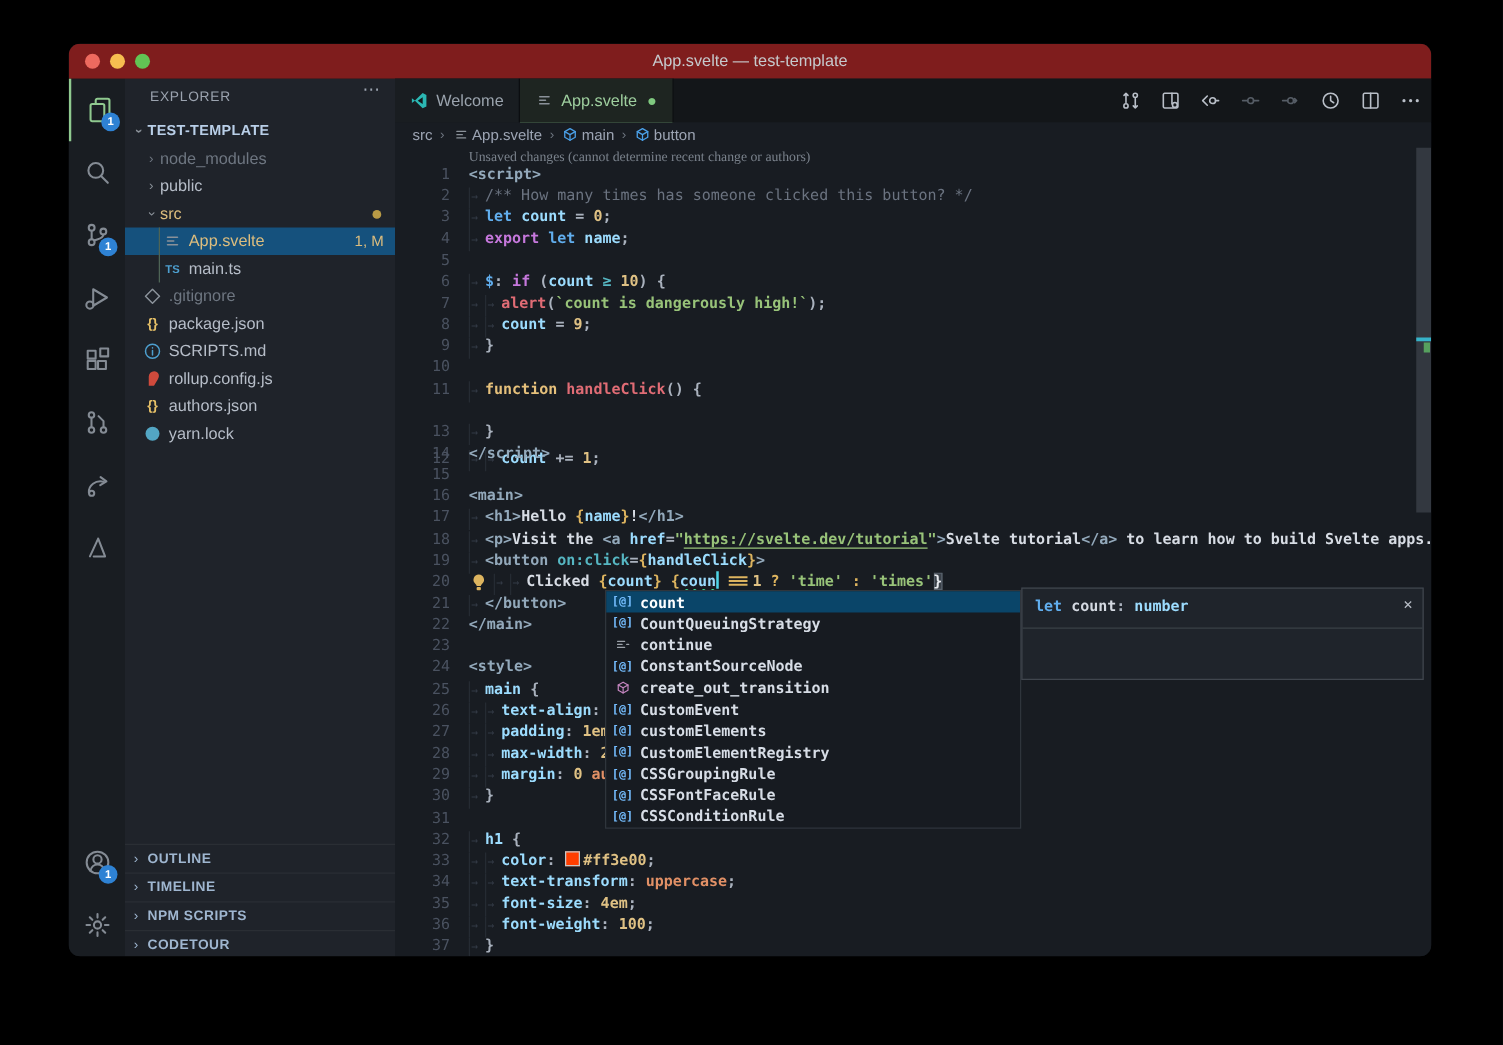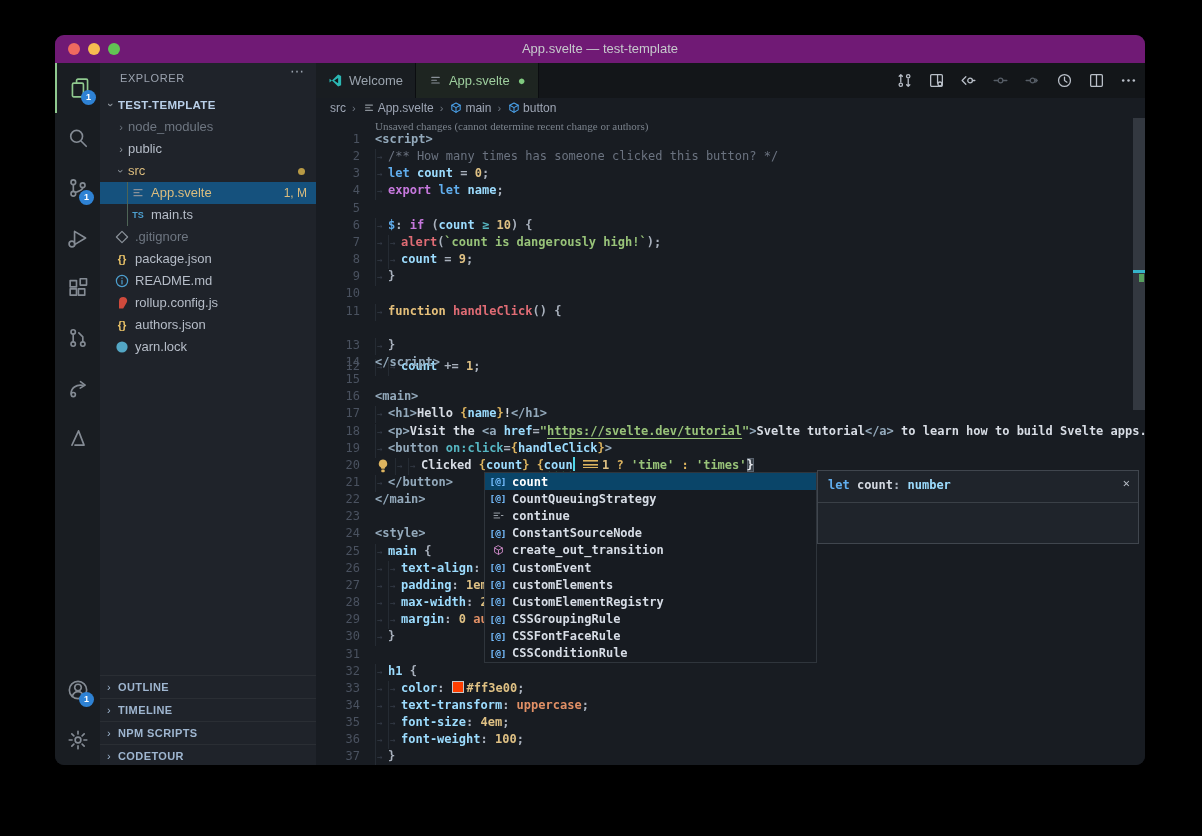--- a/index.html
+++ b/index.html
@@ -1,21 +1,21 @@
 <!DOCTYPE html>
 <html><head>
 <meta charset="utf-8">
 <style>
   html,body{margin:0;padding:0;background:#000;}
   .stage{position:relative;width:1202px;height:836px;background:#000;overflow:hidden;
          font-family:"Liberation Sans",sans-serif;}
   .window{position:absolute;left:55px;top:35px;width:1090px;height:730px;background:#181c22;
           border-radius:9px;overflow:hidden;box-shadow:0 25px 70px rgba(0,0,0,.8);}
   
-  .titlebar{position:absolute;left:0;top:0;right:0;height:28px;background:#701a75;
+  .titlebar{position:absolute;left:0;top:0;right:0;height:28px;background:#7f1d1d;
             border-bottom:1px solid #1a1a1a;}
   .tl{position:absolute;top:8px;width:12px;height:12px;border-radius:50%;}
   .tl.red{left:13px;background:#ee6a5f}.tl.yel{left:33px;background:#f6bd50}.tl.grn{left:53px;background:#62c454}
   .wtitle{position:absolute;left:0;right:0;top:6px;text-align:center;font-size:13px;color:#c6c9cc;}
   .main{position:absolute;top:28px;left:0;right:0;bottom:0;display:flex;}
   
   .activitybar{width:45px;background:#191d22;position:relative;flex:none;}
   .ab-item{position:relative;width:45px;height:50px;display:flex;align-items:center;justify-content:center;color:#848b94;}
   .ab-item.active{color:#8fc98f;border-left:2px solid #8fc98f;}
   .ab-item svg{width:22px;height:22px;}
@@ -244,21 +244,21 @@
               <span class="ficon" style="color:#e8c268;font-size:11px;font-weight:700;">{}</span>
               <span class="lbl">package.json</span>
             </div>
             <div class="row" style="padding-left: 14px;">
               <span class="ficon" style="color:#4d9fcf">
                 <svg viewBox="0 0 16 16" fill="none" stroke="currentColor" stroke-width="1.2" stroke-linecap="round" stroke-linejoin="round">
                   <circle cx="8" cy="8" r="5.6"></circle>
                   <path d="M8 5.1v.2M8 7.4V11"></path>
                 </svg>
               </span>
-              <span class="lbl">README.md</span>
+              <span class="lbl">SCRIPTS.md</span>
             </div>
             <div class="row" style="padding-left: 14px;">
               <span class="ficon" style="color:#8a9199">
                 <svg viewBox="0 0 16 16">
                   <path d="M5 13.5V6.2A4.3 4.3 0 0 1 9.3 2c3.1 0 5 3.2 3.1 6.1L9.2 13.5z" fill="#cf4a3c"></path>
                 </svg>
               </span>
               <span class="lbl">rollup.config.js</span>
             </div>
             <div class="row" style="padding-left: 14px;">

